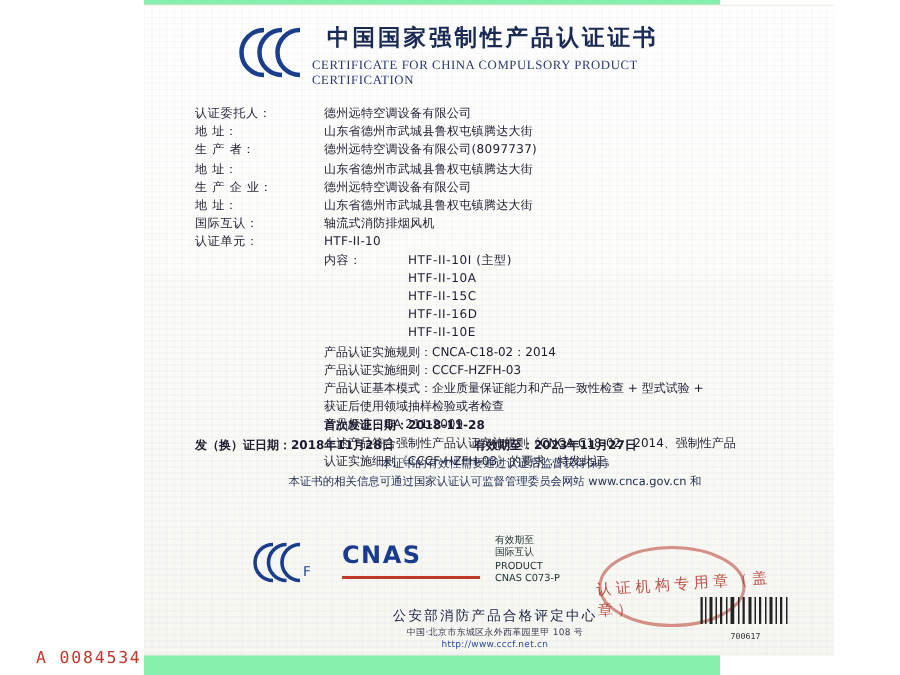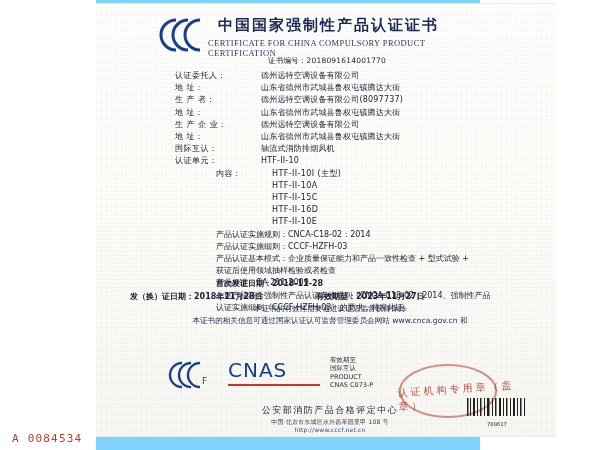--- a/index.html
+++ b/index.html
@@ -5,21 +5,21 @@
   html,body{margin:0;padding:0;}
   body{
     width:600px;height:450px;
     background:#ffffff;
     font-family:"Liberation Serif", serif;
     overflow:hidden;
   }
   .page{
     position:relative;
     width:480px;height:450px;
-    background:#7dd3fc;
+    background:#86efac;
   }
   
   .paper{
     position:absolute;
     left:96px;top:4px;width:460px;height:432px;
     background:linear-gradient(180deg,#fefefd 0%,#fbfbf7 55%,#f7f7f2 100%);
     box-shadow:0 0 0 1px #f0efe9;
   }
   .guilloche{
     position:absolute;inset:0;
@@ -59,21 +59,21 @@
     font-family:"DejaVu Sans", sans-serif;
   }
 
   
   .fields{
     position:absolute;left:130px;top:70px;width:400px;
     font-family:"DejaVu Sans", sans-serif;
     font-size:8px;color:#1c1c30;
     line-height:12.2px;
   }
-  .row{display:flex;align-items:flex-end;margin-left:45px;}
+  .row{display:flex;align-items:flex-end;}
   .label{
     width:86px;flex:0 0 86px;
     letter-spacing:0.5px;
     white-space:nowrap;
   }
   .value{
     flex:1 1 auto;
     letter-spacing:0.2px;
     white-space:nowrap;
     overflow:hidden;
@@ -112,21 +112,21 @@
   
   .logo-cccf{
     position:absolute;left:162px;top:358px;width:52px;height:34px;
   }
   .logo-cnas{
     position:absolute;left:228px;top:358px;width:96px;height:36px;
     color:#1a3f8f;
   }
   .cnas-text{
     font-family:"DejaVu Sans", sans-serif;
-    font-weight:normal;font-size:20px;letter-spacing:1px;color:#1a3c8c;
+    font-weight:bold;font-size:16px;letter-spacing:1px;color:#1a3c8c;
     line-height:24px;
   }
   .cnas-bar{
     width:92px;height:2px;background:#c0392b;margin-top:2px;
   }
   .china-mark{
     position:absolute;left:330px;top:356px;width:66px;
     font-family:"DejaVu Sans", sans-serif;
     font-size:6.5px;color:#233;line-height:8.4px;
   }
@@ -153,21 +153,21 @@
   }
   .addr .url{color:#2a4a9a;}
   .barcode{
     position:absolute;left:466px;top:398px;width:62px;height:26px;
   }
   .barcode .bc-num{
     font-family:"DejaVu Sans Mono", monospace;
     font-size:5.5px;color:#333;text-align:center;margin-top:1px;
   }
   .serial{
-    position:absolute;left:12px;top:432px;
+    position:absolute;left:24px;top:432px;
     font-family:"DejaVu Sans Mono", monospace;
     font-size:11px;color:#c0392b;letter-spacing:1.2px;
   }
 </style>
 </head>
 <body>
 
 <div class="page">
   <div class="paper">
     <div class="guilloche"></div>
@@ -180,21 +180,20 @@
       <g fill="none" stroke="#1a3e8c" stroke-width="3">
         <path d="M26 6 A15 15 0 1 0 26 36"></path>
         <path d="M38 6 A15 15 0 1 0 38 36"></path>
         <path d="M50 6 A15 15 0 1 0 50 36"></path>
       </g>
     </svg>
   </div>
 
   <div class="title-zh">中国国家强制性产品认证证书</div>
   <div class="title-en">CERTIFICATE FOR CHINA COMPULSORY PRODUCT CERTIFICATION</div>
-  <div class="cert-no">证书编号：2018091614001770</div>
 
   <div class="fields">
     <div class="row">
         <div class="label">认证委托人：</div>
         <div class="value">德州远特空调设备有限公司</div>
       </div>
     <div class="row">
         <div class="label">地        址：</div>
         <div class="value">山东省德州市武城县鲁权屯镇腾达大街</div>
       </div>

